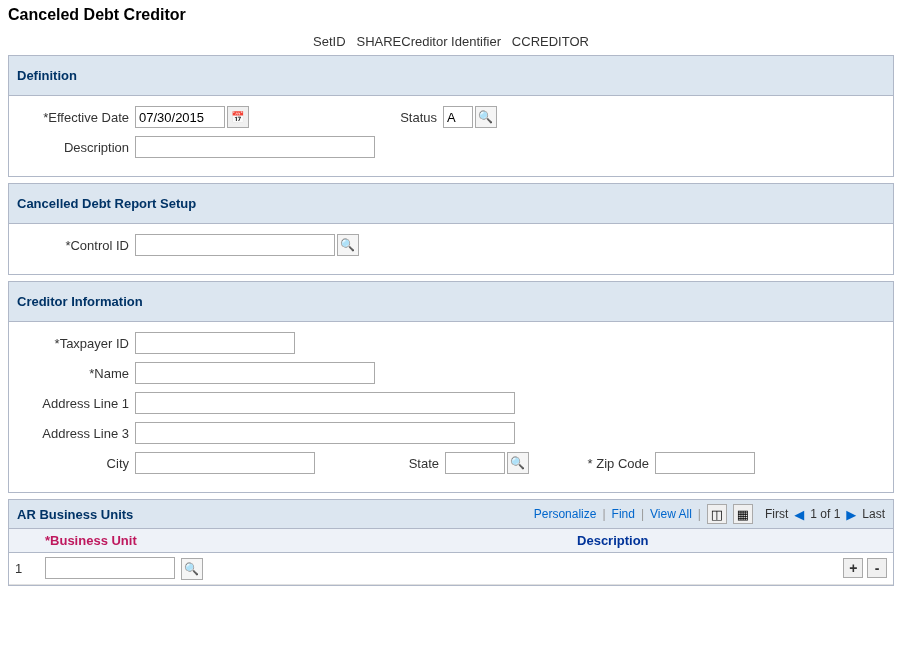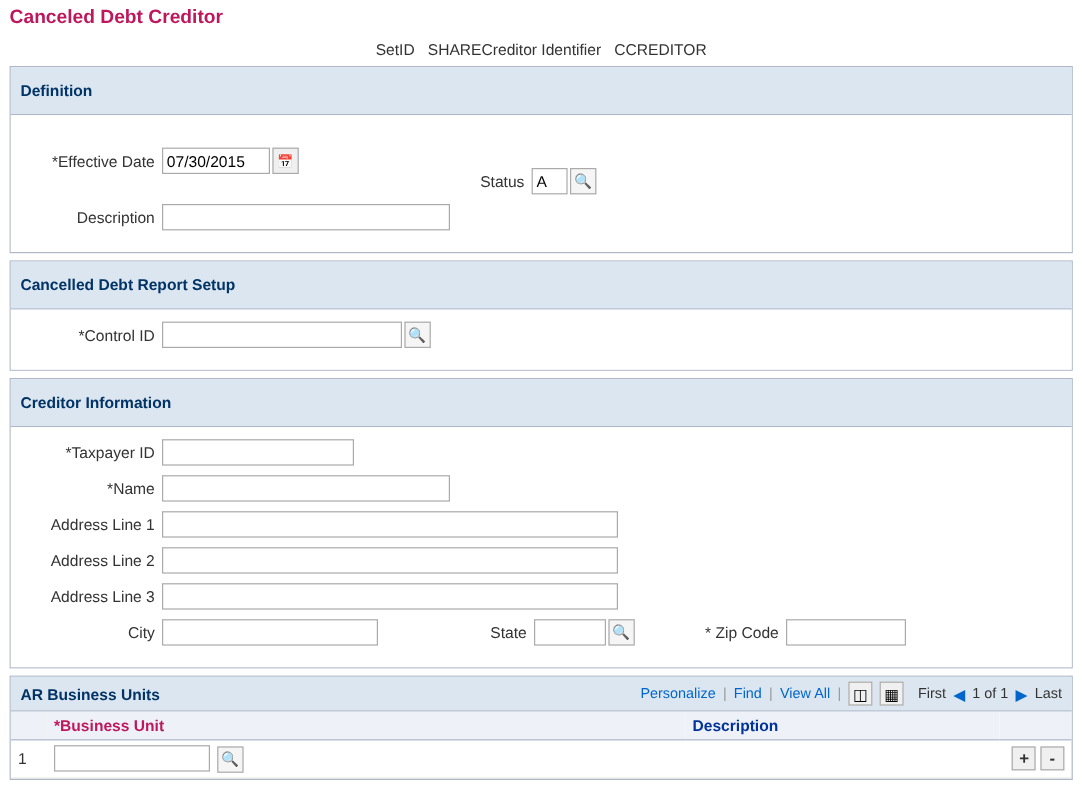--- a/index.html
+++ b/index.html
@@ -3,21 +3,21 @@
   <meta charset="utf-8">
   <style>
     * { box-sizing: border-box; margin: 0; padding: 0; }
     body {
       font-family: Arial, sans-serif;
       font-size: 13px;
       background: #fff;
       color: #333;
     }
     .page-title {
-      color: #be185d;
+      color: #000000;
       font-size: 16px;
       font-weight: bold;
       padding: 6px 8px 4px 8px;
       border-bottom: none;
     }
     .header-info {
       display: flex;
       align-items: center;
       justify-content: center;
       padding: 6px 10px;
@@ -215,21 +215,21 @@
   <div class="section-body">
 
     <div class="form-row status-row">
       <div class="status-group">
         <span class="form-label">*Effective Date</span>
         <input class="form-input" type="text" style="width: 90px;" value="07/30/2015">
         <button class="calendar-icon-btn" title="Calendar">
           <span>📅</span>
         </button>
       </div>
-      <div class="status-group" style="margin-left:60px;margin-top:34px;">
+      <div class="status-group" style="margin-left:60px;">
         <span class="form-label" style="min-width:50px;">Status</span>
         <input class="form-input" type="text" style="width: 30px;" value="A">
         <button class="search-icon-btn">
           <span>🔍</span>
         </button>
       </div>
     </div>
 
     <div class="form-row desc-row">
       <span class="form-label">Description</span>
@@ -263,24 +263,20 @@
     <div class="form-row">
       <span class="form-label">*Name</span>
       <input class="form-input" type="text" style="width: 240px;">
     </div>
 
     <div class="form-row">
       <span class="form-label">Address Line 1</span>
       <input class="form-input" type="text" style="width: 380px;">
     </div>
 
-    <div class="form-row">
-      <span class="form-label">Address Line 2</span>
-      <input class="form-input" type="text" style="width: 380px;">
-    </div>
 
     <div class="form-row">
       <span class="form-label">Address Line 3</span>
       <input class="form-input" type="text" style="width: 380px;">
     </div>
 
     <div class="form-row">
       <span class="form-label">City</span>
       <input class="form-input" type="text" style="width: 180px;">
       <span style="margin-left:20px;" class="form-label">State</span>

